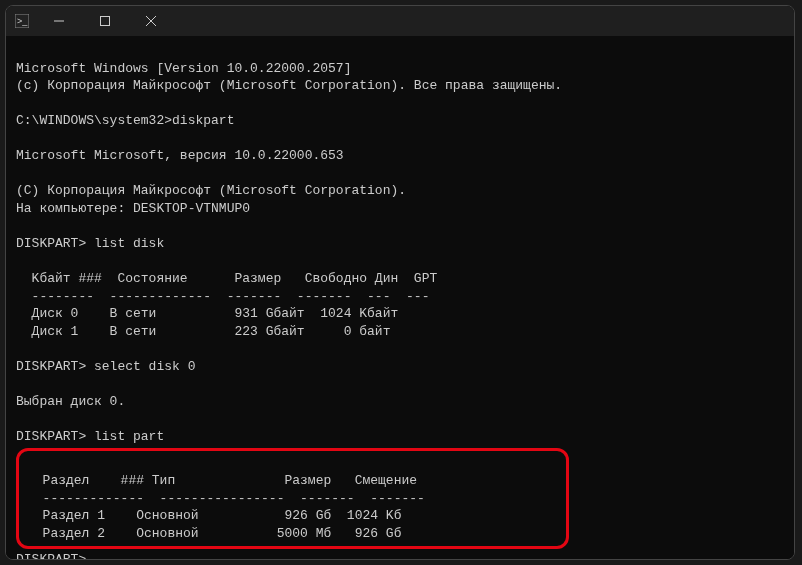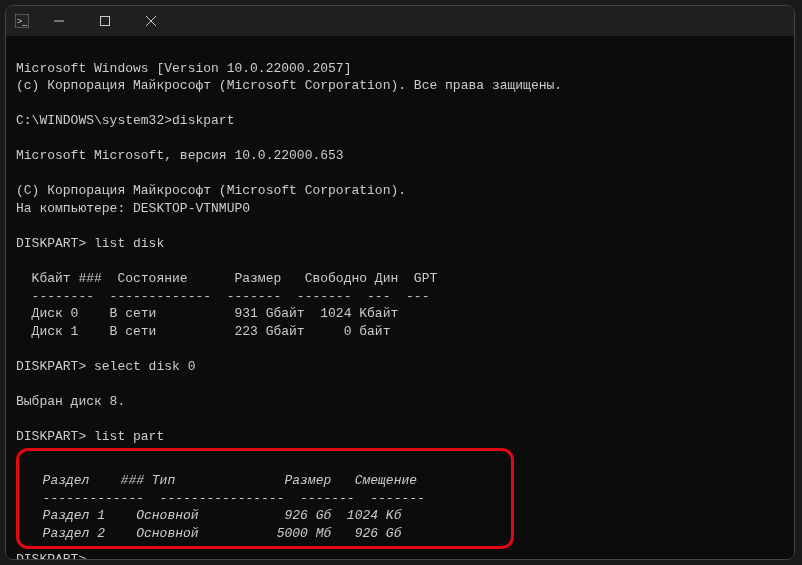--- a/index.html
+++ b/index.html
@@ -58,22 +58,21 @@
     line-height: 1.35;
     white-space: pre;
     overflow: hidden;
   }
   .hl {
     border: 3px solid #e30613;
     border-radius: 12px;
     padding: 4px 8px;
     margin: 2px 0;
     display: inline-block;
-    width: 498px;
-    font-style: italic;
+    width: 553px;
   }
 </style>
 </head>
 <body>
 
 <div class="window">
   <div class="titlebar">
     <span class="icon">
       <svg width="14" height="14" viewBox="0 0 14 14">
           <rect x="0" y="0" width="14" height="14" fill="#222" stroke="#888"></rect>
@@ -113,21 +112,21 @@
 
 <span>DISKPART&gt; list disk</span>
 
 <span>  Kбайт ###  Состояние      Размер   Свободно Дин  GPT</span>
 <span>  --------  -------------  -------  -------  ---  ---</span>
 <span>  Диск 0    В сети          931 Gбайт  1024 Kбайт</span>
 <span>  Диск 1    В сети          223 Gбайт     0 байт</span>
 
 <span>DISKPART&gt; select disk 0</span>
 
-<span>Выбран диск 8.</span>
+<span>Выбран диск 0.</span>
 
 <span>DISKPART&gt; list part</span>
 <div class="hl">
 <span>  Раздел    ### Тип              Размер   Смещение</span>
 <span>  -------------  ----------------  -------  -------</span>
 <span>  Раздел 1    Основной           926 Gб  1024 Kб</span>
 <span>  Раздел 2    Основной          5000 Mб   926 Gб</span>
 </div>
 <span>DISKPART&gt; </span>
   </div>

